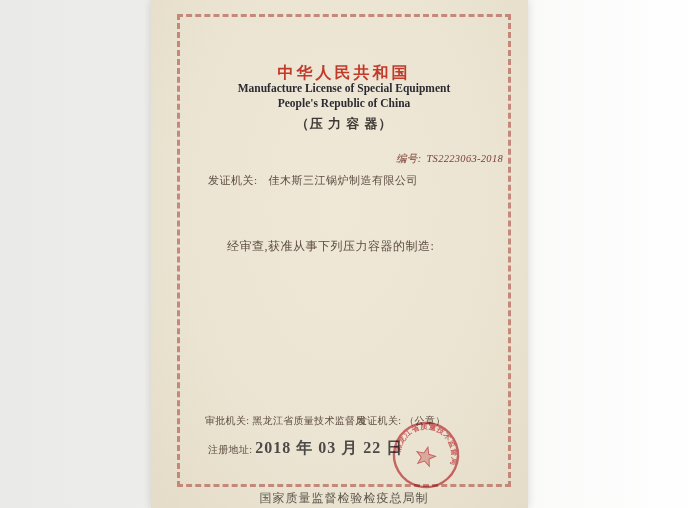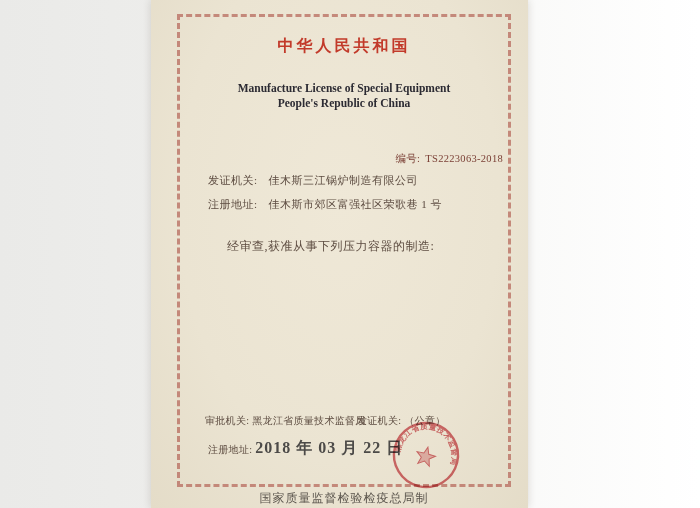--- a/index.html
+++ b/index.html
@@ -11,28 +11,28 @@
   .stage{position:relative;width:700px;height:508px;overflow:hidden;
          background:linear-gradient(90deg,#eaeae8 0%,#efefed 40%,#f9f9f8 72%,#ffffff 100%);}
   .paper{position:absolute;left:151px;top:0;width:377px;height:508px;
          background:radial-gradient(ellipse at 50% 40%, #efe8d7 0%, #ebe4d2 60%, #e4dcc8 100%);
          box-shadow:0 0 8px rgba(60,50,40,.18);}
   .frame{position:absolute;left:26px;top:14px;right:17px;bottom:21px;
          border:3px dashed var(--frameRed);opacity:.75;}
   .content{position:absolute;left:26px;top:0;right:17px;bottom:0;}
   .abs{position:absolute;}
   .cn-title{left:0;right:0;text-align:center;color:var(--titleRed);font-weight:bold;
-            font-family:"Liberation Sans","DejaVu Sans",sans-serif;}
+            font-family:"Liberation Sans","DejaVu Sans",sans-serif;margin-top:27px;}
   .cn1{top:36px;font-size:16px;letter-spacing:3px;}
   .cn2{top:58px;font-size:16.5px;letter-spacing:1px;}
   .en-title{left:0;right:0;text-align:center;color:var(--inkDark);font-weight:bold;font-size:11.5px;}
   .en1{top:82px;}
   .en2{top:97px;}
   .category{top:115px;left:0;right:0;text-align:center;color:#3f3a35;font-size:13px;letter-spacing:1px;font-weight:bold;}
-  .license{top:152px;right:8px;font-size:10.5px;color:var(--licenseInk);letter-spacing:.3px;}
+  .license{top:152px;right:8px;font-size:10.5px;color:var(--licenseInk);letter-spacing:.3px;font-style:italic;}
   .license .lbl{margin-right:5px;}
   .field{font-size:11px;color:var(--ink);letter-spacing:.5px;}
   .field .lbl{margin-right:11px;}
   .company{top:173px;left:31px;}
   .address{top:197px;left:31px;}
   .note{top:238px;left:50px;font-size:12px;color:var(--ink);letter-spacing:.5px;}
   table.scope{position:absolute;top:261px;left:31px;width:279px;border-collapse:collapse;
               border:1.5px solid #54504a;table-layout:fixed;}
   table.scope th,table.scope td{border:1px solid #615c52;font-weight:normal;
               font-size:9.5px;color:var(--tableInk);text-align:center;padding:0;letter-spacing:1px;}
@@ -52,30 +52,28 @@
 <body>
 
 <div class="stage">
   <div class="paper">
     <div class="frame"></div>
     <div class="content">
 
       <div class="abs cn-title cn1">中华人民共和国</div>
       <div class="abs en-title en2">People's Republic of China</div>
       <div class="abs en-title en1">Manufacture License of Special Equipment</div>
+      <div class="abs category">（压 力 容 器）</div>
 
       <div class="abs license">
         <span class="lbl">编号:</span><span>TS2223063-2018</span>
       </div>
 
       <div class="abs field company">
         <span class="lbl">发证机关:</span><span>佳木斯三江锅炉制造有限公司</span>
-      </div>
-      <div class="abs field address">
-        <span class="lbl">注册地址:</span><span>佳木斯市郊区富强社区荣歌巷 1 号</span>
       </div>
 
       <div class="abs note">经审查,获准从事下列压力容器的制造:</div>
 
 
       <div class="abs footrow fr1l">
         <span class="lbl">审批机关:</span><span>黑龙江省质量技术监督局</span>
       </div>
       <div class="abs footrow fr1r">
         <span class="lbl">发证机关:</span><span>（公章）</span>

